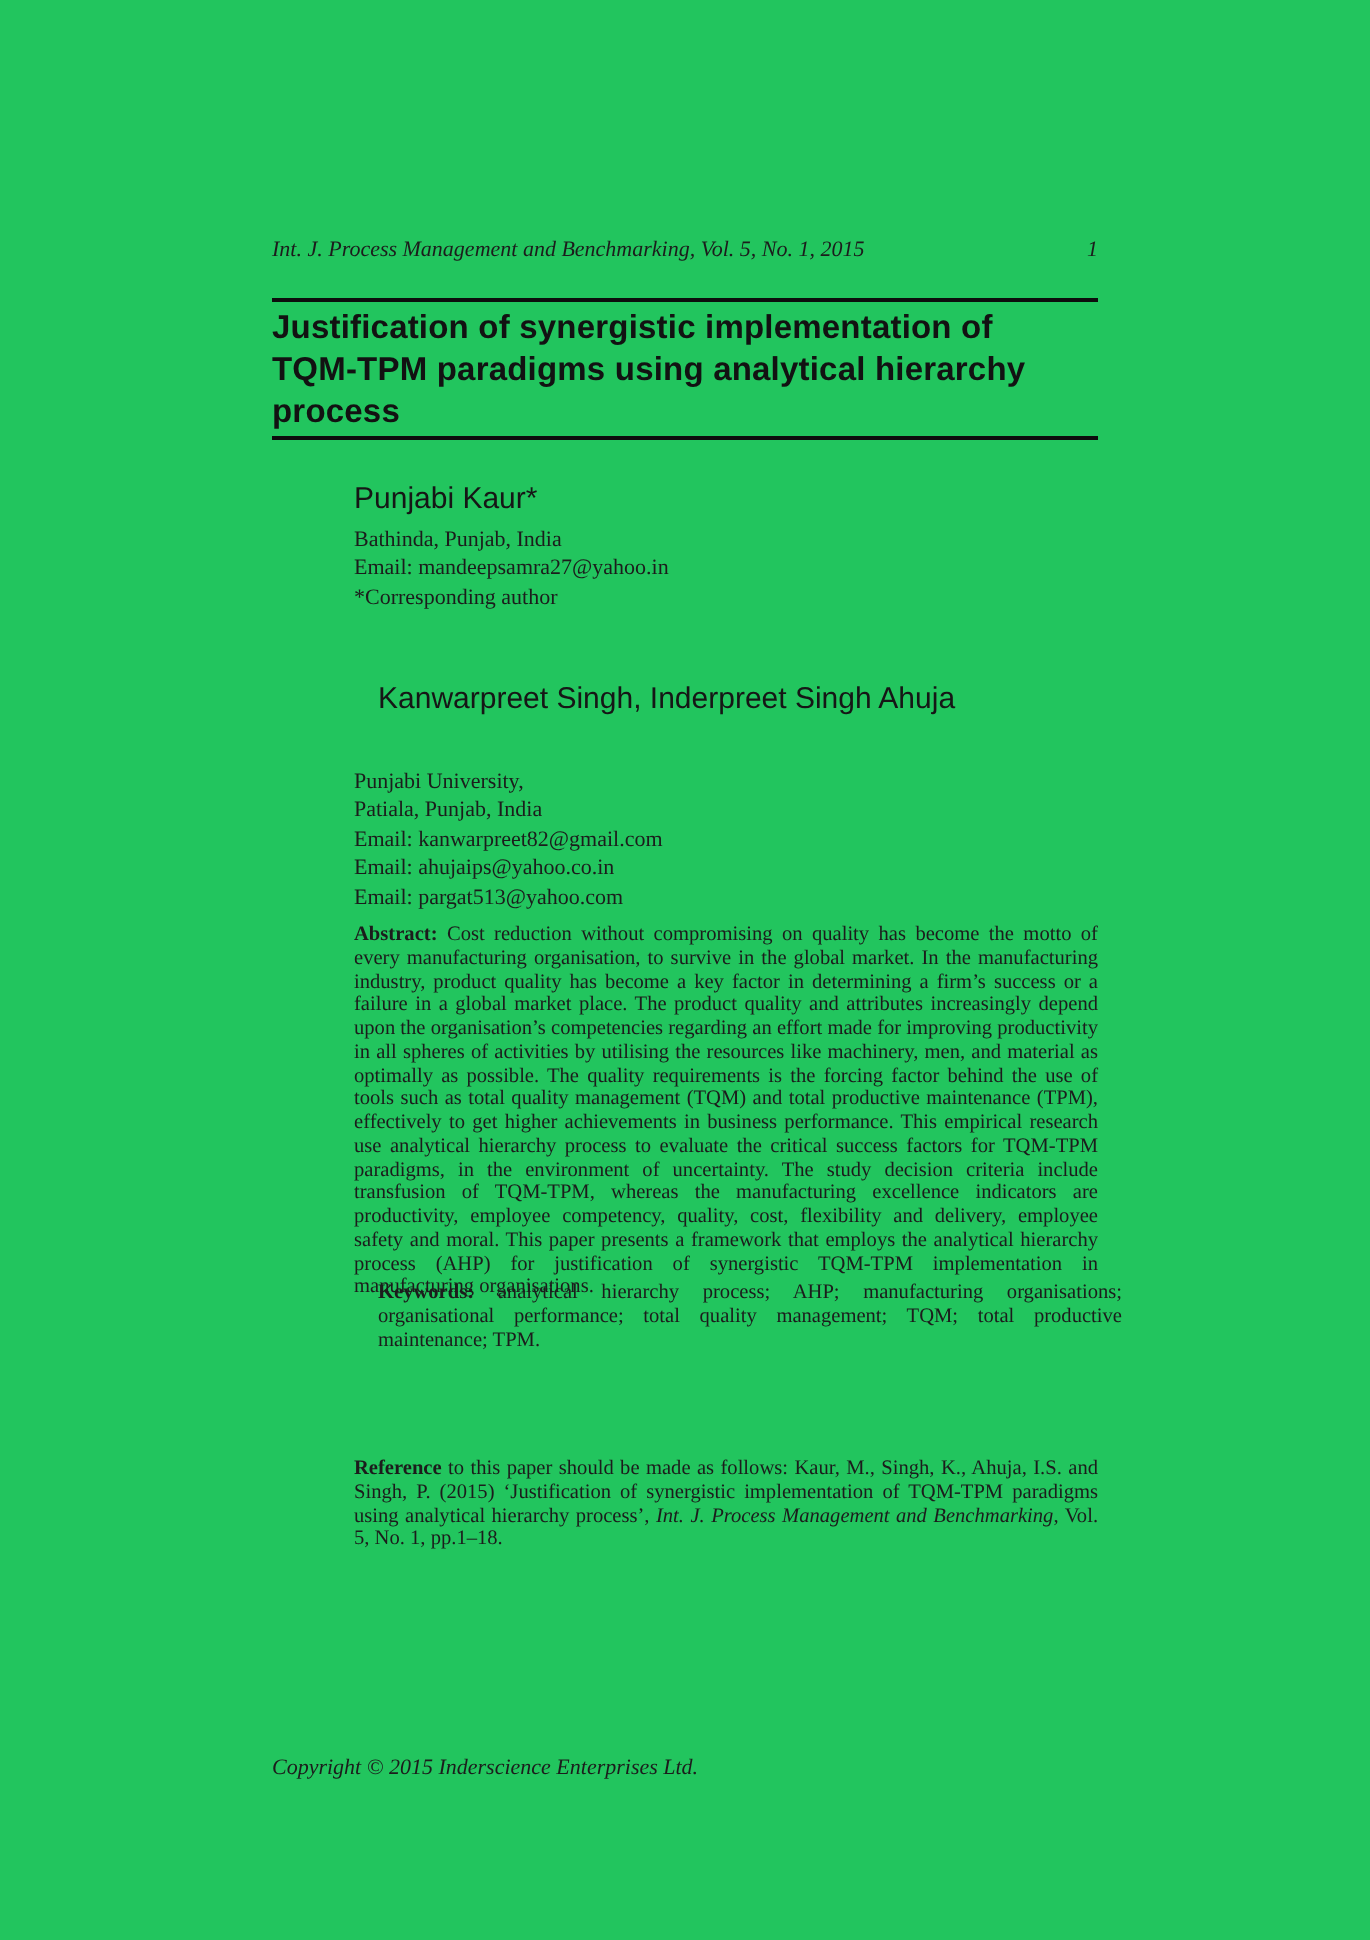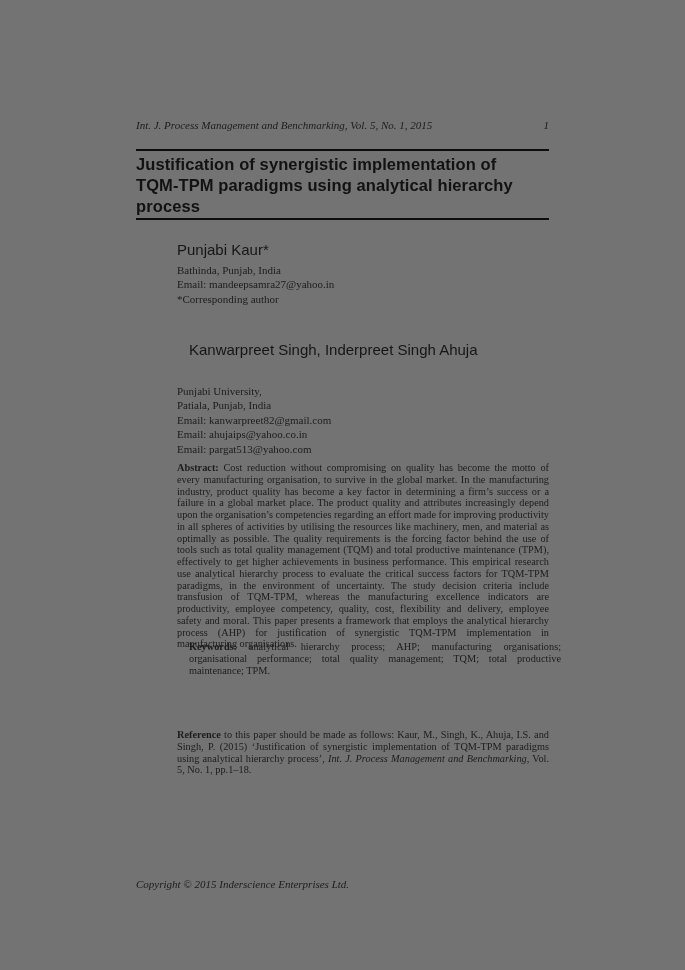--- a/index.html
+++ b/index.html
@@ -6,21 +6,21 @@
   html, body { background: #ffffff; }
   body {
     width: 685px; height: 970px;
     font-family: "Liberation Serif", serif;
     color: #1c1c1c;
     position: relative;
     overflow: hidden;
   }
   .page {
     position: absolute; inset: 0;
-    background: #737373;
+    background: #22c55e;
   }
   .header-row {
     position: absolute; top: 119px; left: 136px; width: 413px;
     display: flex; justify-content: space-between; align-items: baseline;
     font-size: 11px; font-style: italic;
   }
   .page-num { font-style: italic; }
   .rule {
     position: absolute; left: 136px; width: 413px; height: 2px;
     background: #0d0d0d;

